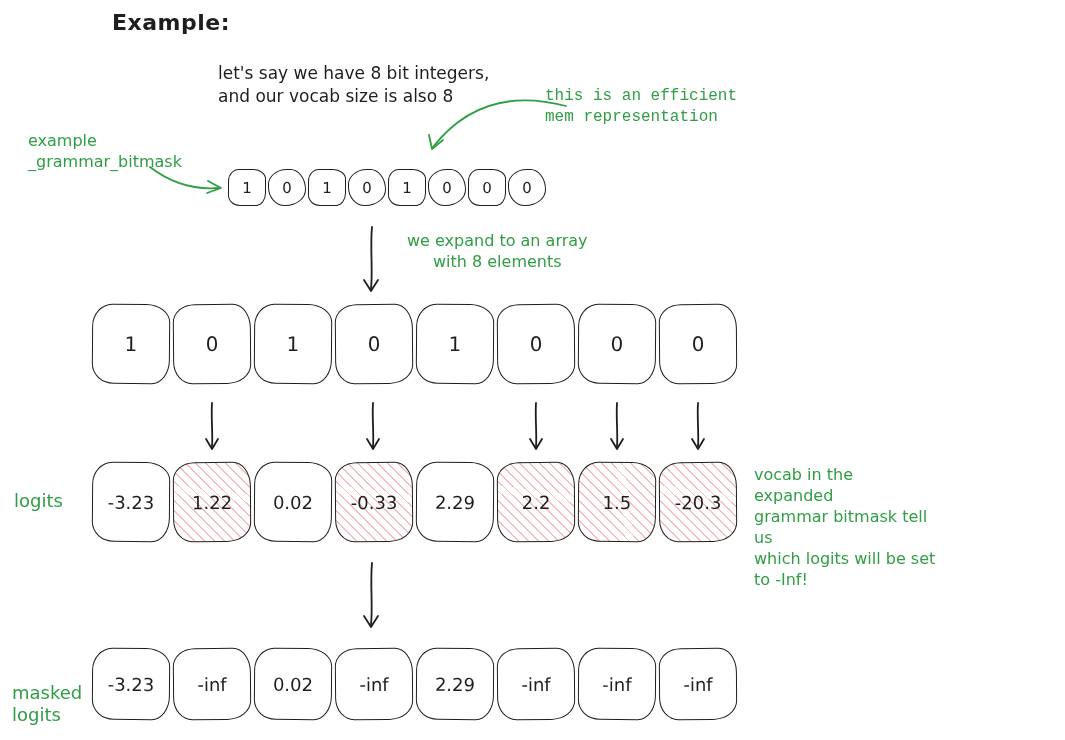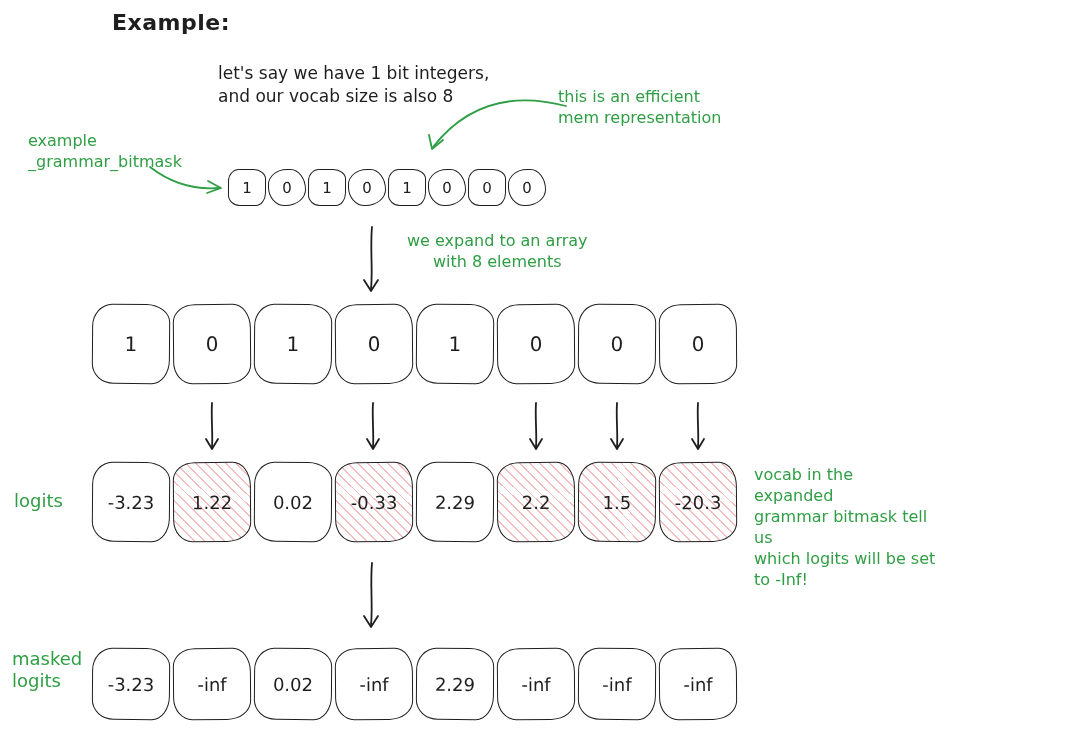--- a/index.html
+++ b/index.html
@@ -11,27 +11,27 @@
   .canvas {
     position:relative; width:936px; height:740px;
     background:#ffffff; overflow:hidden;
     --green:#2f9e44; --ink:#1e1e1e; --red:#e03131;
   }
   .abs { position:absolute; }
   .green { color:var(--green); }
   .title { left:112px; top:10px; font-size:22px; font-weight:600; letter-spacing:.5px; }
   .intro { left:218px; top:62px; font-size:17px; line-height:23px; font-weight:500; }
   .note { font-size:16px; line-height:21px; font-weight:500; }
-  .note-mem { left:558px; top:86px; }
+  .note-mem { left:545px; top:86px;font-family:Liberation Mono, monospace; }
   .note-bitmask-name { left:28px; top:130px; }
   .note-expand { left:407px; top:230px;text-align:center; }
   .note-values { left:754px; top:464px; }
   .row-label { font-size:18px; line-height:22px; font-weight:500; }
   .label-logits { left:14px; top:490px; }
-  .label-masked { left:12px; top:648px; }
+  .label-masked { left:12px; top:682px; }
 
   .row { position:absolute; display:flex; gap:3px; }
   .cell {
     width:78px; height:80px; background:#fff;
     border:1.8px solid var(--ink);
     border-radius:20px 24px 18px 22px / 22px 18px 24px 20px;
     display:flex; align-items:center; justify-content:center;
     font-size:19px; font-weight:500;
   }
   .row .cell:nth-child(odd){ transform:rotate(.45deg); }
@@ -102,21 +102,21 @@
     </g>
     <g class="k-arrow">
       <path d="M 372 563 C 370 584, 373 605, 371 625"></path>
       <path d="M 364 616 L 371 627 L 378 616"></path>
     </g>
   </svg>
 
   <div class="abs title">Example:</div>
 
   <div class="abs intro">
-    <div>let's say we have 1 bit integers,</div>
+    <div>let's say we have 8 bit integers,</div>
     <div>and our vocab size is also 8</div>
   </div>
 
   <div class="abs note note-mem green">
     <div>this is an efficient</div>
     <div>mem representation</div>
   </div>
 
   <div class="abs note note-bitmask-name green">
     <div>example</div>

